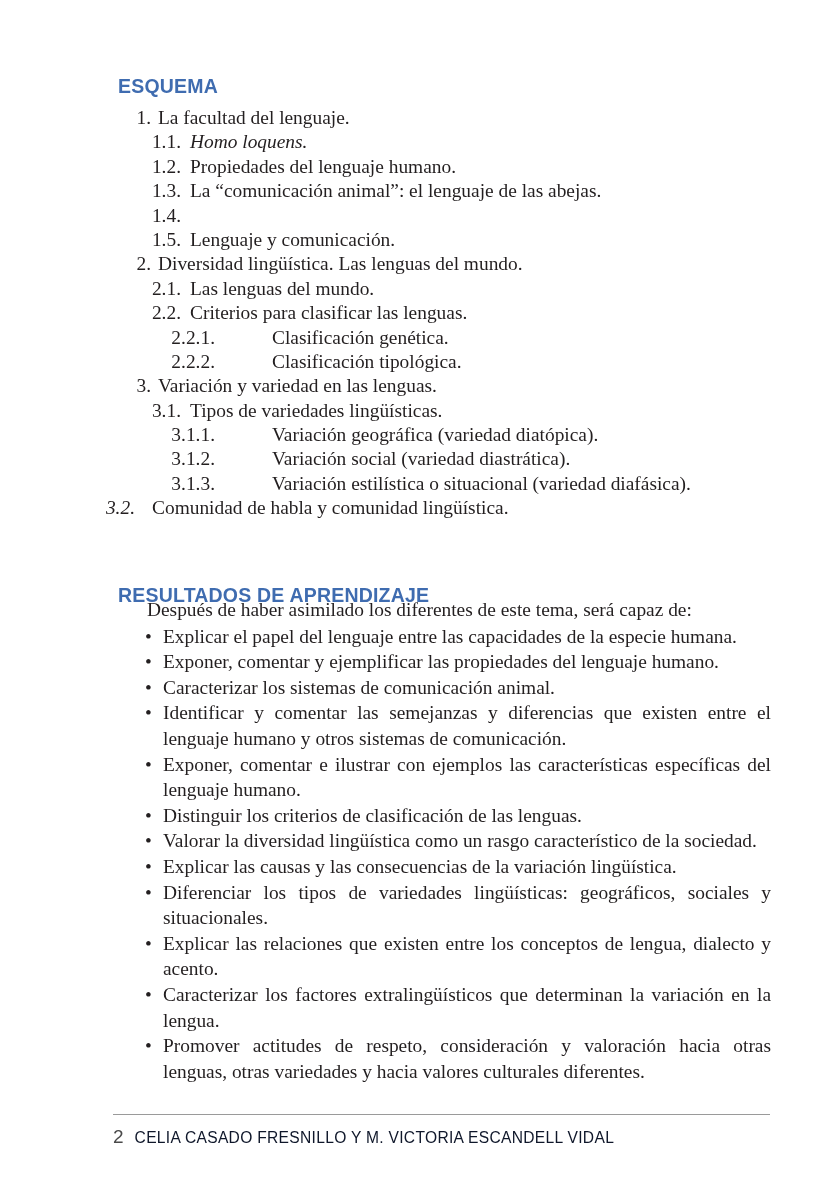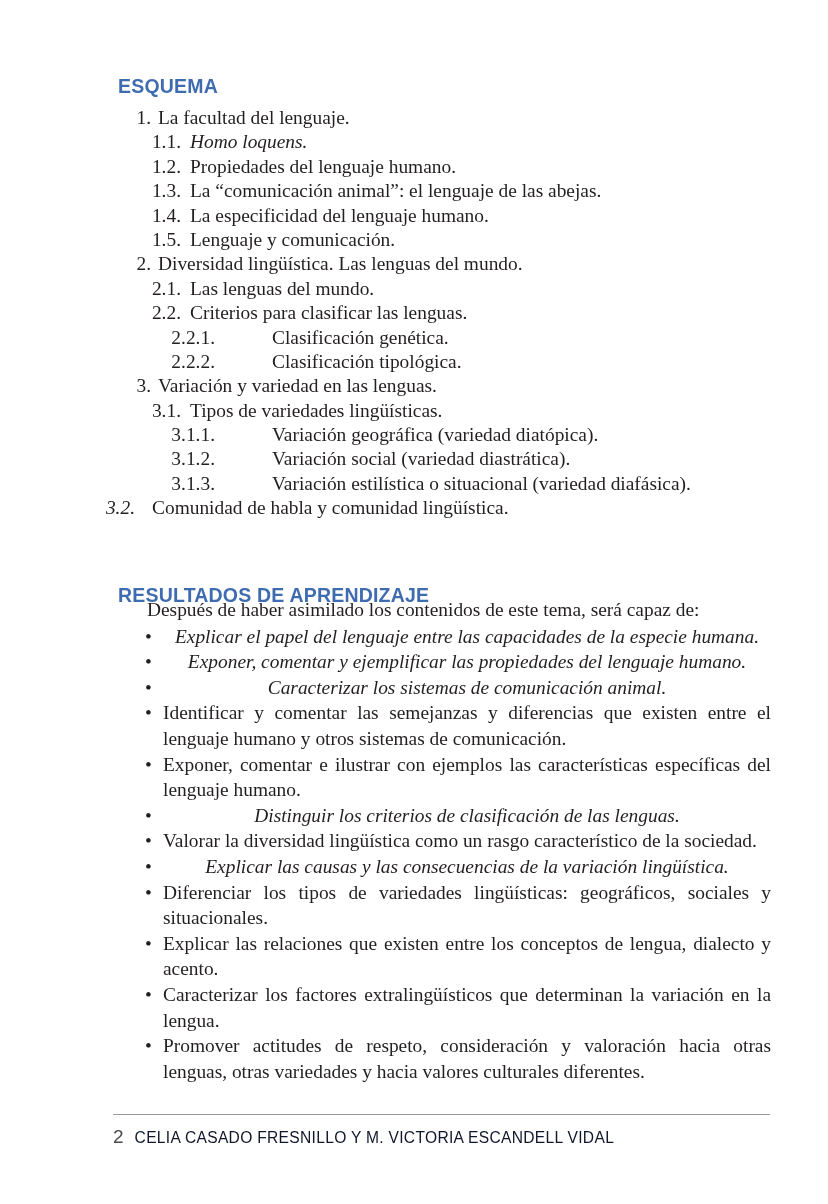--- a/index.html
+++ b/index.html
@@ -94,21 +94,21 @@
     font-size: 19.4px;
     line-height: 25.6px;
   }
   .bullet-text {
     display: block;
     font-size: 19.4px;
     line-height: 25.6px;
     text-align: justify;
     text-justify: inter-word;
   }
-  .bullet-text.one-line { text-align: center; white-space: nowrap; font-style: italic; }
+  .bullet-text.one-line { text-align: left; white-space: nowrap; }
 
   
   .footer-rule {
     position: absolute;
     left: 113px;
     top: 1114px;
     width: 657px;
     height: 1px;
     background: #9a9a9a;
   }
@@ -152,21 +152,20 @@
       <div class="outline-row lvl2">
         <span class="outline-num">1.2.</span>
         <span class="outline-text">Propiedades del lenguaje humano.</span>
       </div>
       <div class="outline-row lvl2">
         <span class="outline-num">1.3.</span>
         <span class="outline-text">La “comunicación animal”: el lenguaje de las abejas.</span>
       </div>
       <div class="outline-row lvl2">
         <span class="outline-num">1.4.</span>
-        <span class="outline-text">La especificidad del lenguaje humano.</span>
       </div>
       <div class="outline-row lvl2">
         <span class="outline-num">1.5.</span>
         <span class="outline-text">Lenguaje y comunicación.</span>
       </div>
       <div class="outline-row lvl1">
         <span class="outline-num">2.</span>
         <span class="outline-text">Diversidad lingüística. Las lenguas del mundo.</span>
       </div>
       <div class="outline-row lvl2">
@@ -207,21 +206,21 @@
       </div>
       <div class="outline-row lvl2b">
         <span class="outline-num">3.2.</span>
         <span class="outline-text">Comunidad de habla y comunidad lingüística.</span>
       </div>
     </div>
 
   <h1 class="section-heading" id="heading-resultados">RESULTADOS DE APRENDIZAJE</h1>
 
   <div class="outcomes">
-    <p class="outcomes-intro">Después de haber asimilado los contenidos de este tema, será capaz de:</p>
+    <p class="outcomes-intro">Después de haber asimilado los diferentes de este tema, será capaz de:</p>
     <div id="bullet-list">
         <div class="bullet-row">
           <span class="bullet-dot">•</span>
           <span class="bullet-text one-line">Explicar el papel del lenguaje entre las capacidades de la especie humana.</span>
         </div>
         <div class="bullet-row">
           <span class="bullet-dot">•</span>
           <span class="bullet-text one-line">Exponer, comentar y ejemplificar las propiedades del lenguaje humano.</span>
         </div>
         <div class="bullet-row">

